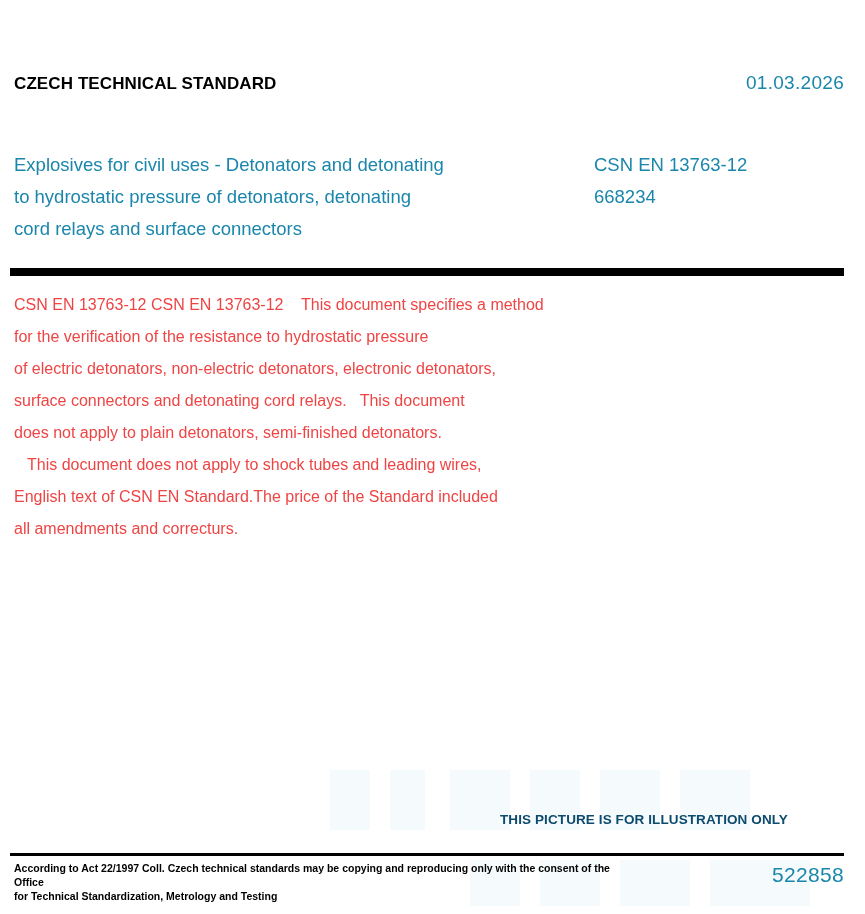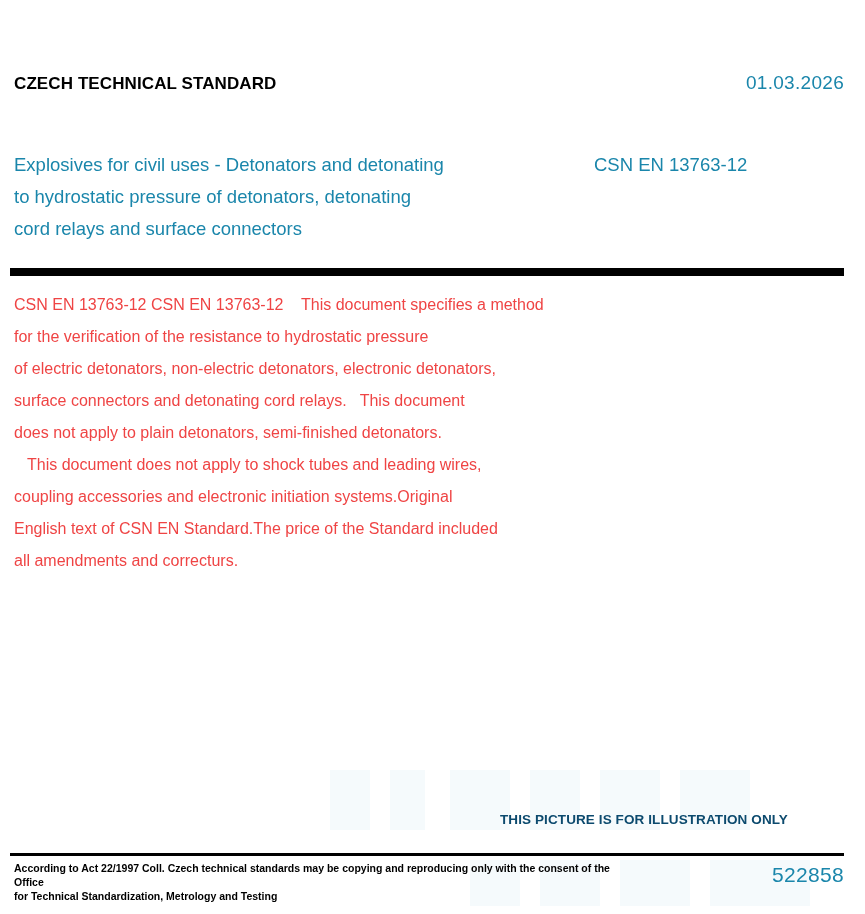--- a/index.html
+++ b/index.html
@@ -176,33 +176,33 @@
   </div>
 
   <div class="title-block">
     <div class="title-left">
       <div class="line">Explosives for civil uses - Detonators and detonating</div>
       <div class="line">to hydrostatic pressure of detonators, detonating</div>
       <div class="line">cord relays and surface connectors</div>
     </div>
     <div class="title-right">
       <div class="line">CSN EN 13763-12</div>
+      <div class="line">668234</div>
     </div>
   </div>
 
   <div class="rule"></div>
 
   <div class="abstract">
     <div class="line">CSN EN 13763-12 CSN EN 13763-12    This document specifies a method</div>
     <div class="line">for the verification of the resistance to hydrostatic pressure</div>
     <div class="line">of electric detonators, non-electric detonators, electronic detonators,</div>
     <div class="line">surface connectors and detonating cord relays.   This document</div>
     <div class="line">does not apply to plain detonators, semi-finished detonators.</div>
     <div class="line">   This document does not apply to shock tubes and leading wires,</div>
-    <div class="line">coupling accessories and electronic initiation systems.Original</div>
     <div class="line">English text of CSN EN Standard.The price of the Standard included</div>
     <div class="line">all amendments and correcturs.</div>
   </div>
 
   <div class="illustration-area"></div>
   <div class="illustration-area2"></div>
   <div class="illustration-note">THIS PICTURE IS FOR ILLUSTRATION ONLY</div>
 
   <div class="footer-rule"></div>
 

